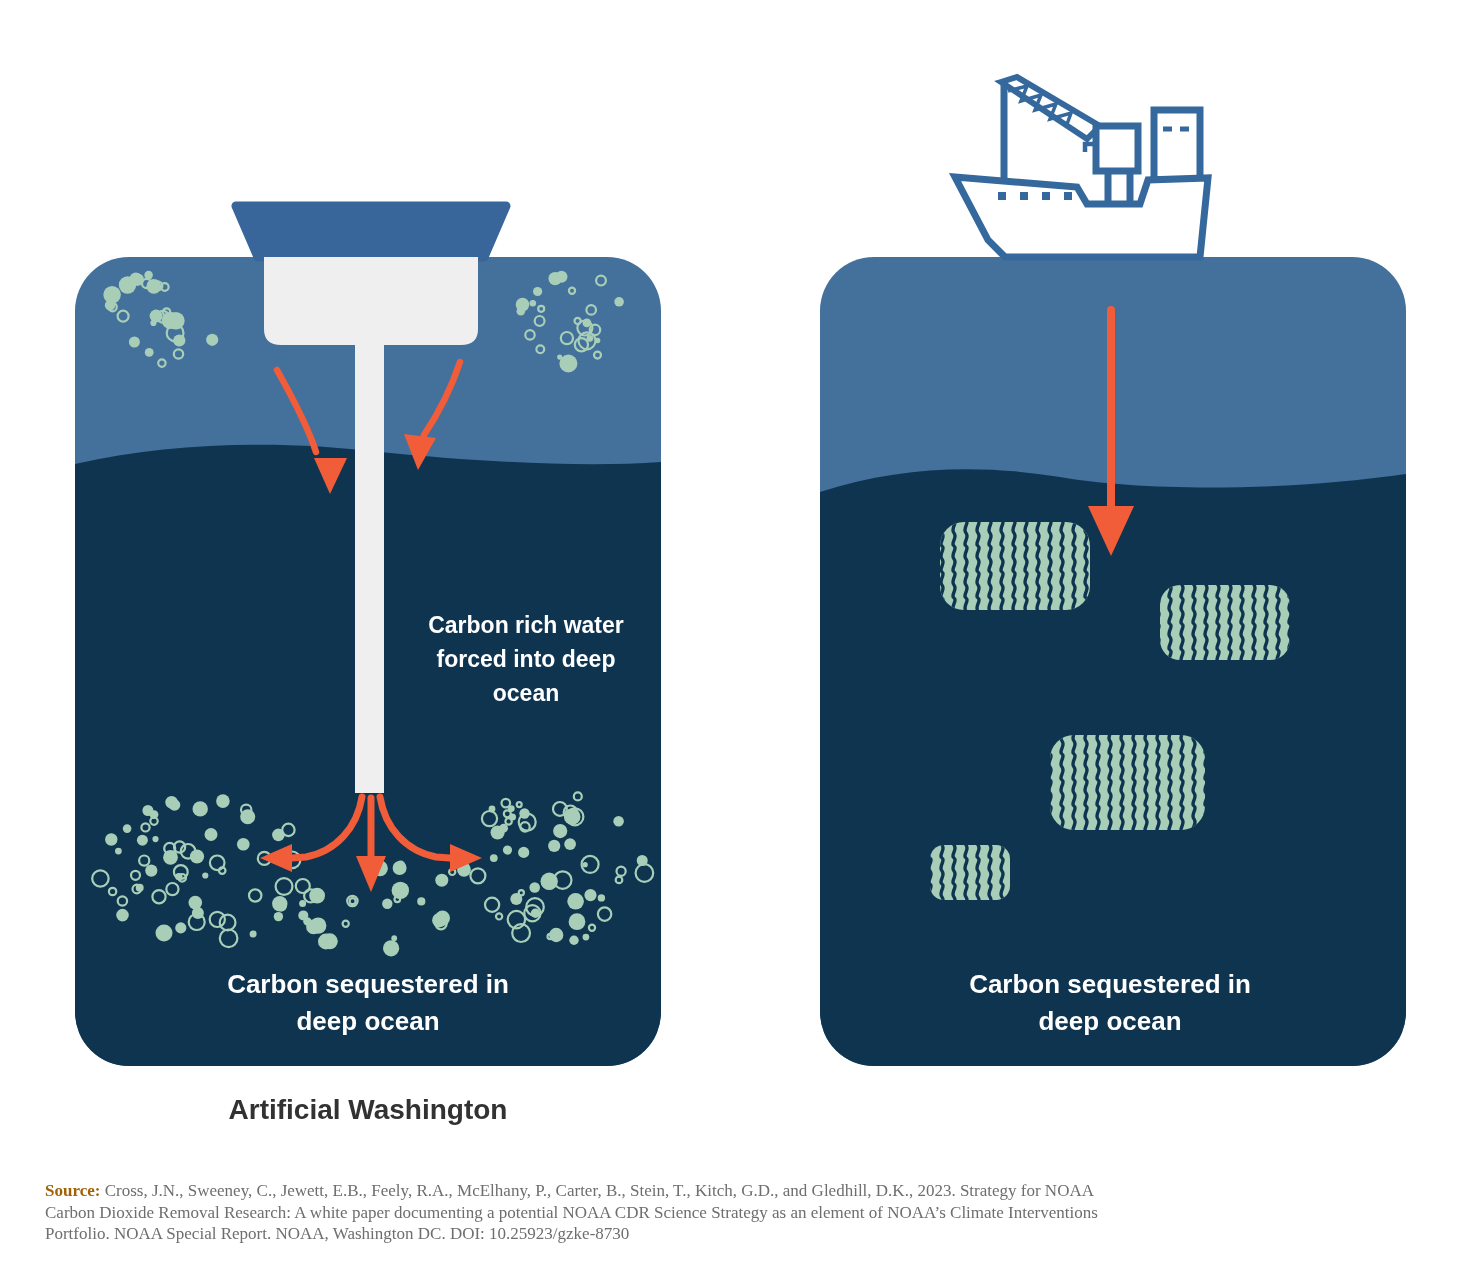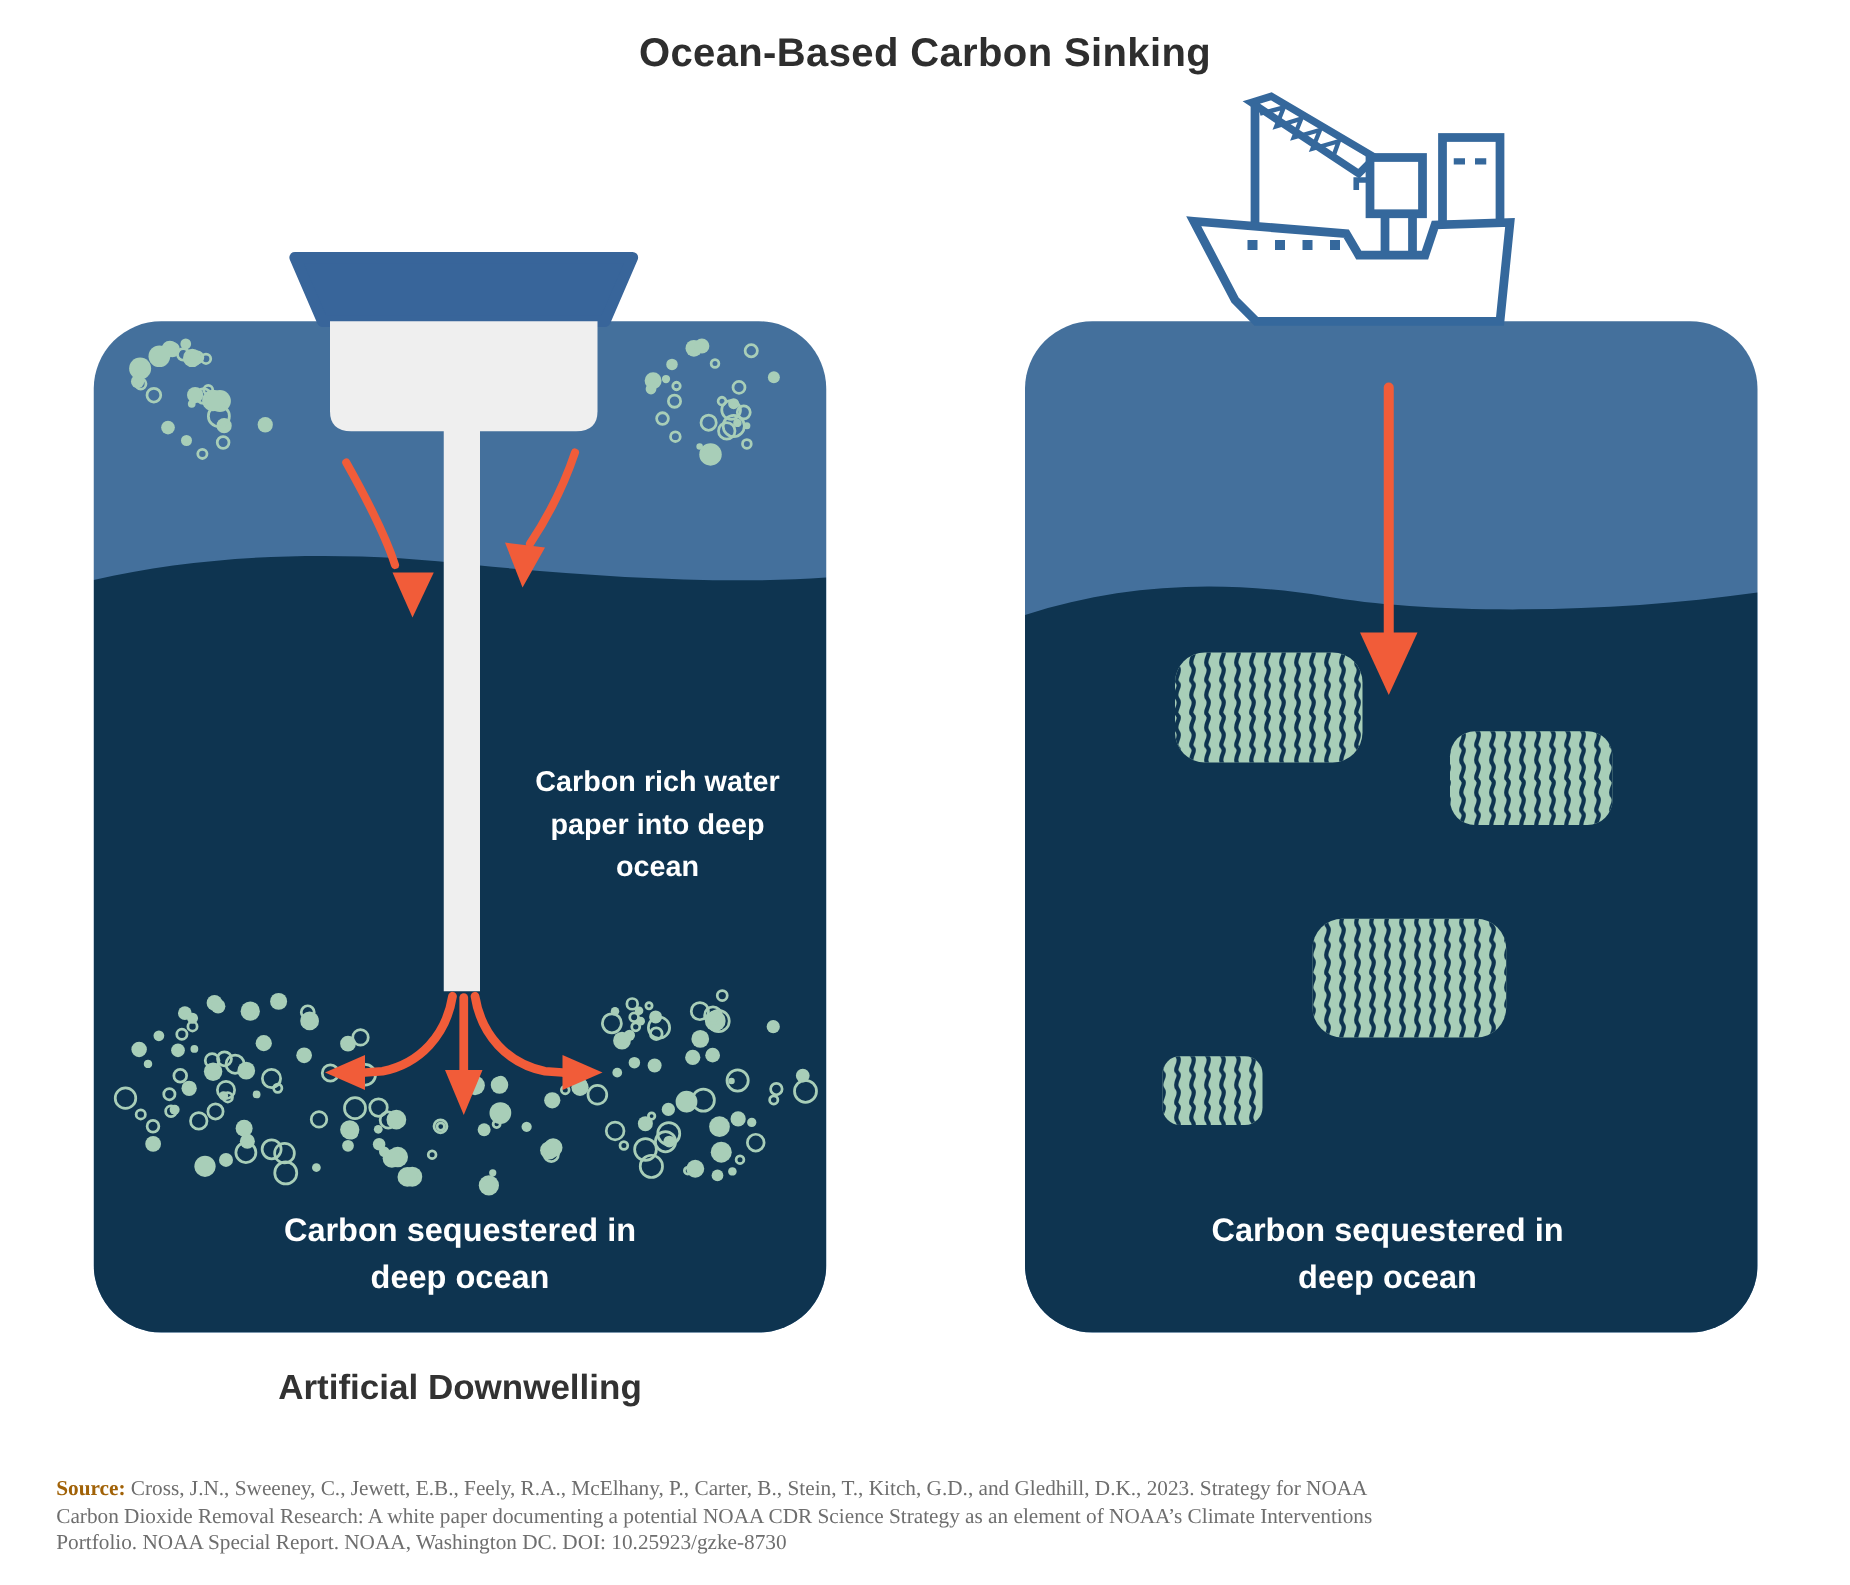--- a/index.html
+++ b/index.html
@@ -24,21 +24,20 @@
   }
   .source b { color: #a16207; font-weight: 700; }
   .logo { position: absolute; left: 1248px; top: 1203px; display: flex; align-items: center; gap: 10px; }
   .logo .text { font-size: 24px; font-weight: 800; color: #111111; letter-spacing: 0.4px; white-space: nowrap; }
 </style>
 </head>
 <body>
 
 <div class="canvas">
 
-  <div class="title">Ocean-Based Carbon Sinking</div>
 
   <svg class="art" width="1480" height="1268" viewBox="0 0 1480 1268">
     <defs>
       <clipPath id="clipL">
           <rect x="75" y="257" width="586" height="809" rx="54"></rect>
         </clipPath>
       <clipPath id="clipR">
           <rect x="820" y="257" width="586" height="809" rx="54"></rect>
         </clipPath>
       <pattern id="kelp" width="12" height="26" patternUnits="userSpaceOnUse">
@@ -322,22 +321,22 @@
           <rect x="1050" y="735" width="155" height="95" rx="24" fill="url(#kelp)"></rect>
         </g>
         <g>
           <rect x="930" y="845" width="80" height="55" rx="14" fill="#A8CEB8"></rect>
           <rect x="930" y="845" width="80" height="55" rx="14" fill="url(#kelp)"></rect>
         </g>
       </g>
     </g>
   </svg>
 
-  <div class="plabel process-left">Carbon rich water paper into deep ocean</div>
+  <div class="plabel process-left">Carbon rich water forced into deep ocean</div>
   <div class="plabel result-left">Carbon sequestered in deep ocean</div>
   <div class="plabel result-right">Carbon sequestered in deep ocean</div>
 
-  <div class="caption left">Artificial Downwelling</div>
+  <div class="caption left">Artificial Washington</div>
 
   <div class="source"><b>Source:</b> <span>Cross, J.N., Sweeney, C., Jewett, E.B., Feely, R.A., McElhany, P., Carter, B., Stein, T., Kitch, G.D., and Gledhill, D.K., 2023. Strategy for NOAA Carbon Dioxide Removal Research: A white paper documenting a potential NOAA CDR Science Strategy as an element of NOAA’s Climate Interventions Portfolio. NOAA Special Report. NOAA, Washington DC. DOI: 10.25923/gzke-8730</span></div>
 
 
 </div>
 
 </body></html>

